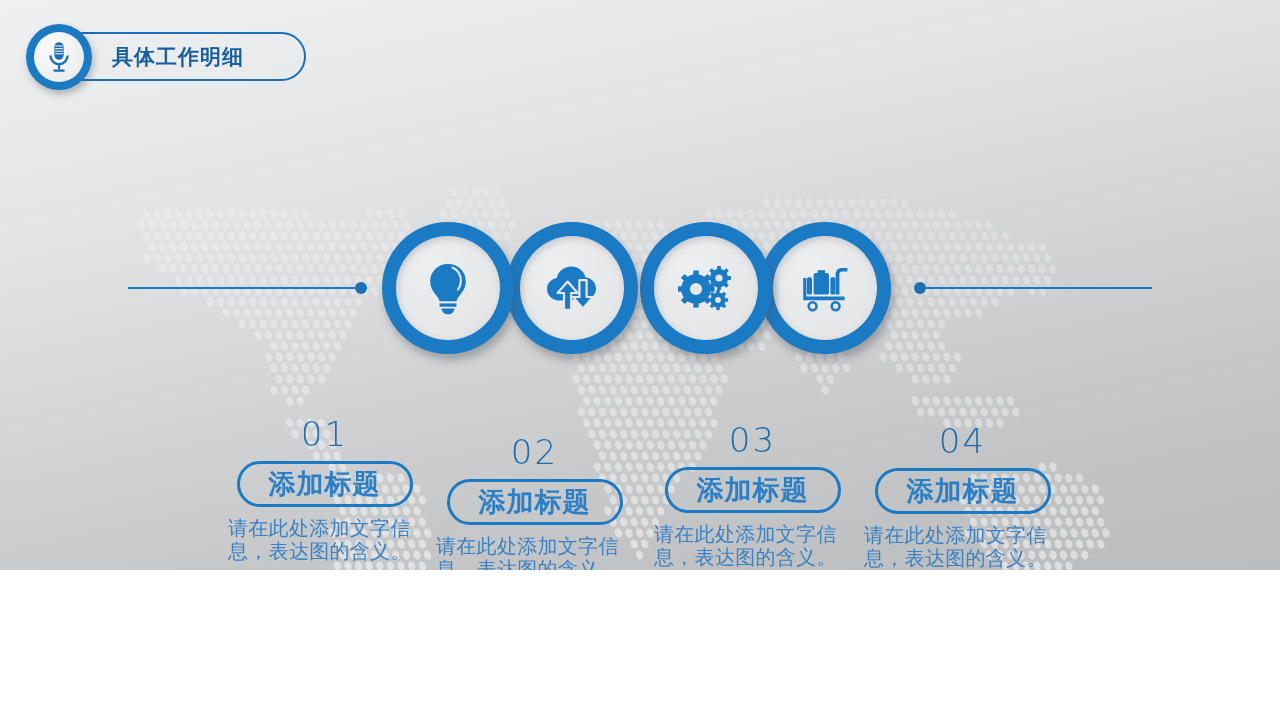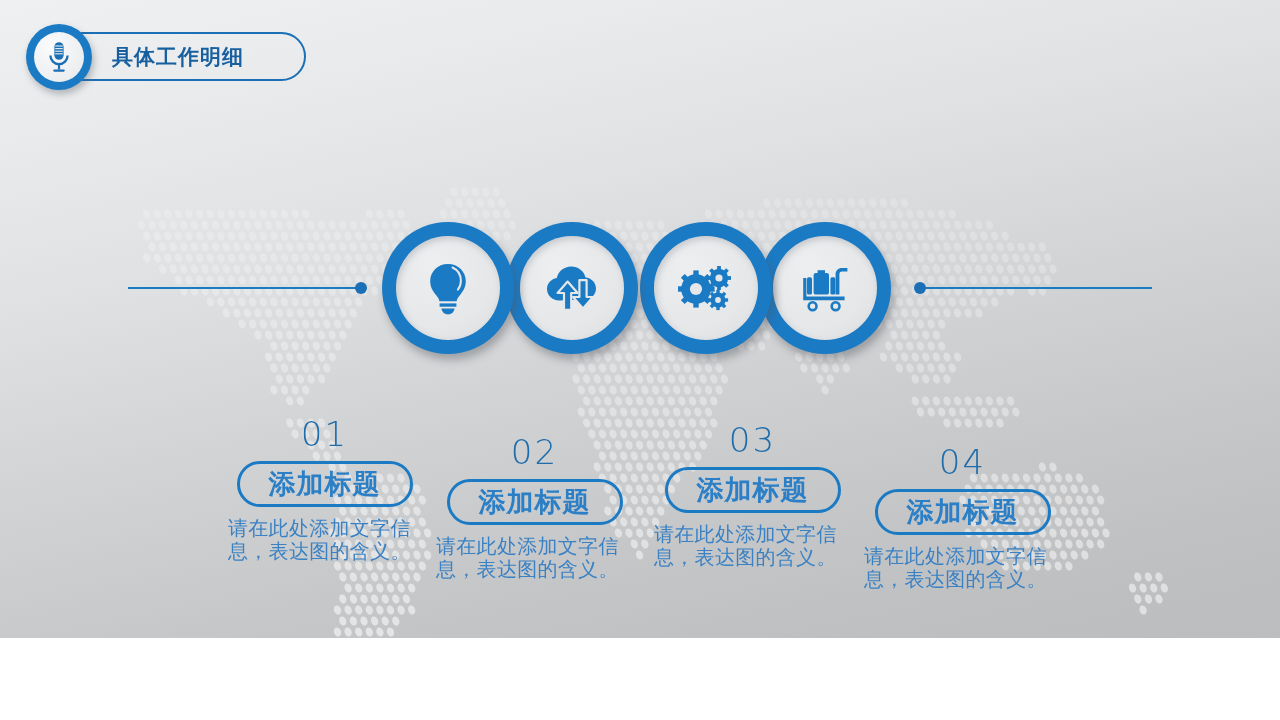--- a/index.html
+++ b/index.html
@@ -7,21 +7,21 @@
     padding: 0;
     width: 1280px;
     height: 720px;
     overflow: hidden;
     font-family: "Liberation Sans", "DejaVu Sans", sans-serif;
   }
 
   #slide {
     position: relative;
     width: 1280px;
-    height: 638px;
+    height: 570px;
     background: linear-gradient(168deg,
                 #eef0f2 0%,
                 #e8eaec 16%,
                 #dfe1e3 34%,
                 #d2d3d5 55%,
                 #c6c7c9 74%,
                 #bfc0c2 88%,
                 #bcbdbf 100%);
     overflow: hidden;
   }
@@ -139,21 +139,21 @@
 
   
   .col {
     position: absolute;
     width: 205px;
     text-align: center;
   }
   #col-1 { left: 222px; top: 414px; }
   #col-2 { left: 432px; top: 432px; }
   #col-3 { left: 650px; top: 420px; }
-  #col-4 { left: 860px; top: 421px; margin-top: 21px; }
+  #col-4 { left: 860px; top: 421px; }
 
   .col-num {
     font-size: 34px;
     font-weight: 300;
     color: #1f6cab;
     letter-spacing: 2px;
     line-height: 40px;
     font-family: "DejaVu Sans", sans-serif;
   }
   .col-pill {

